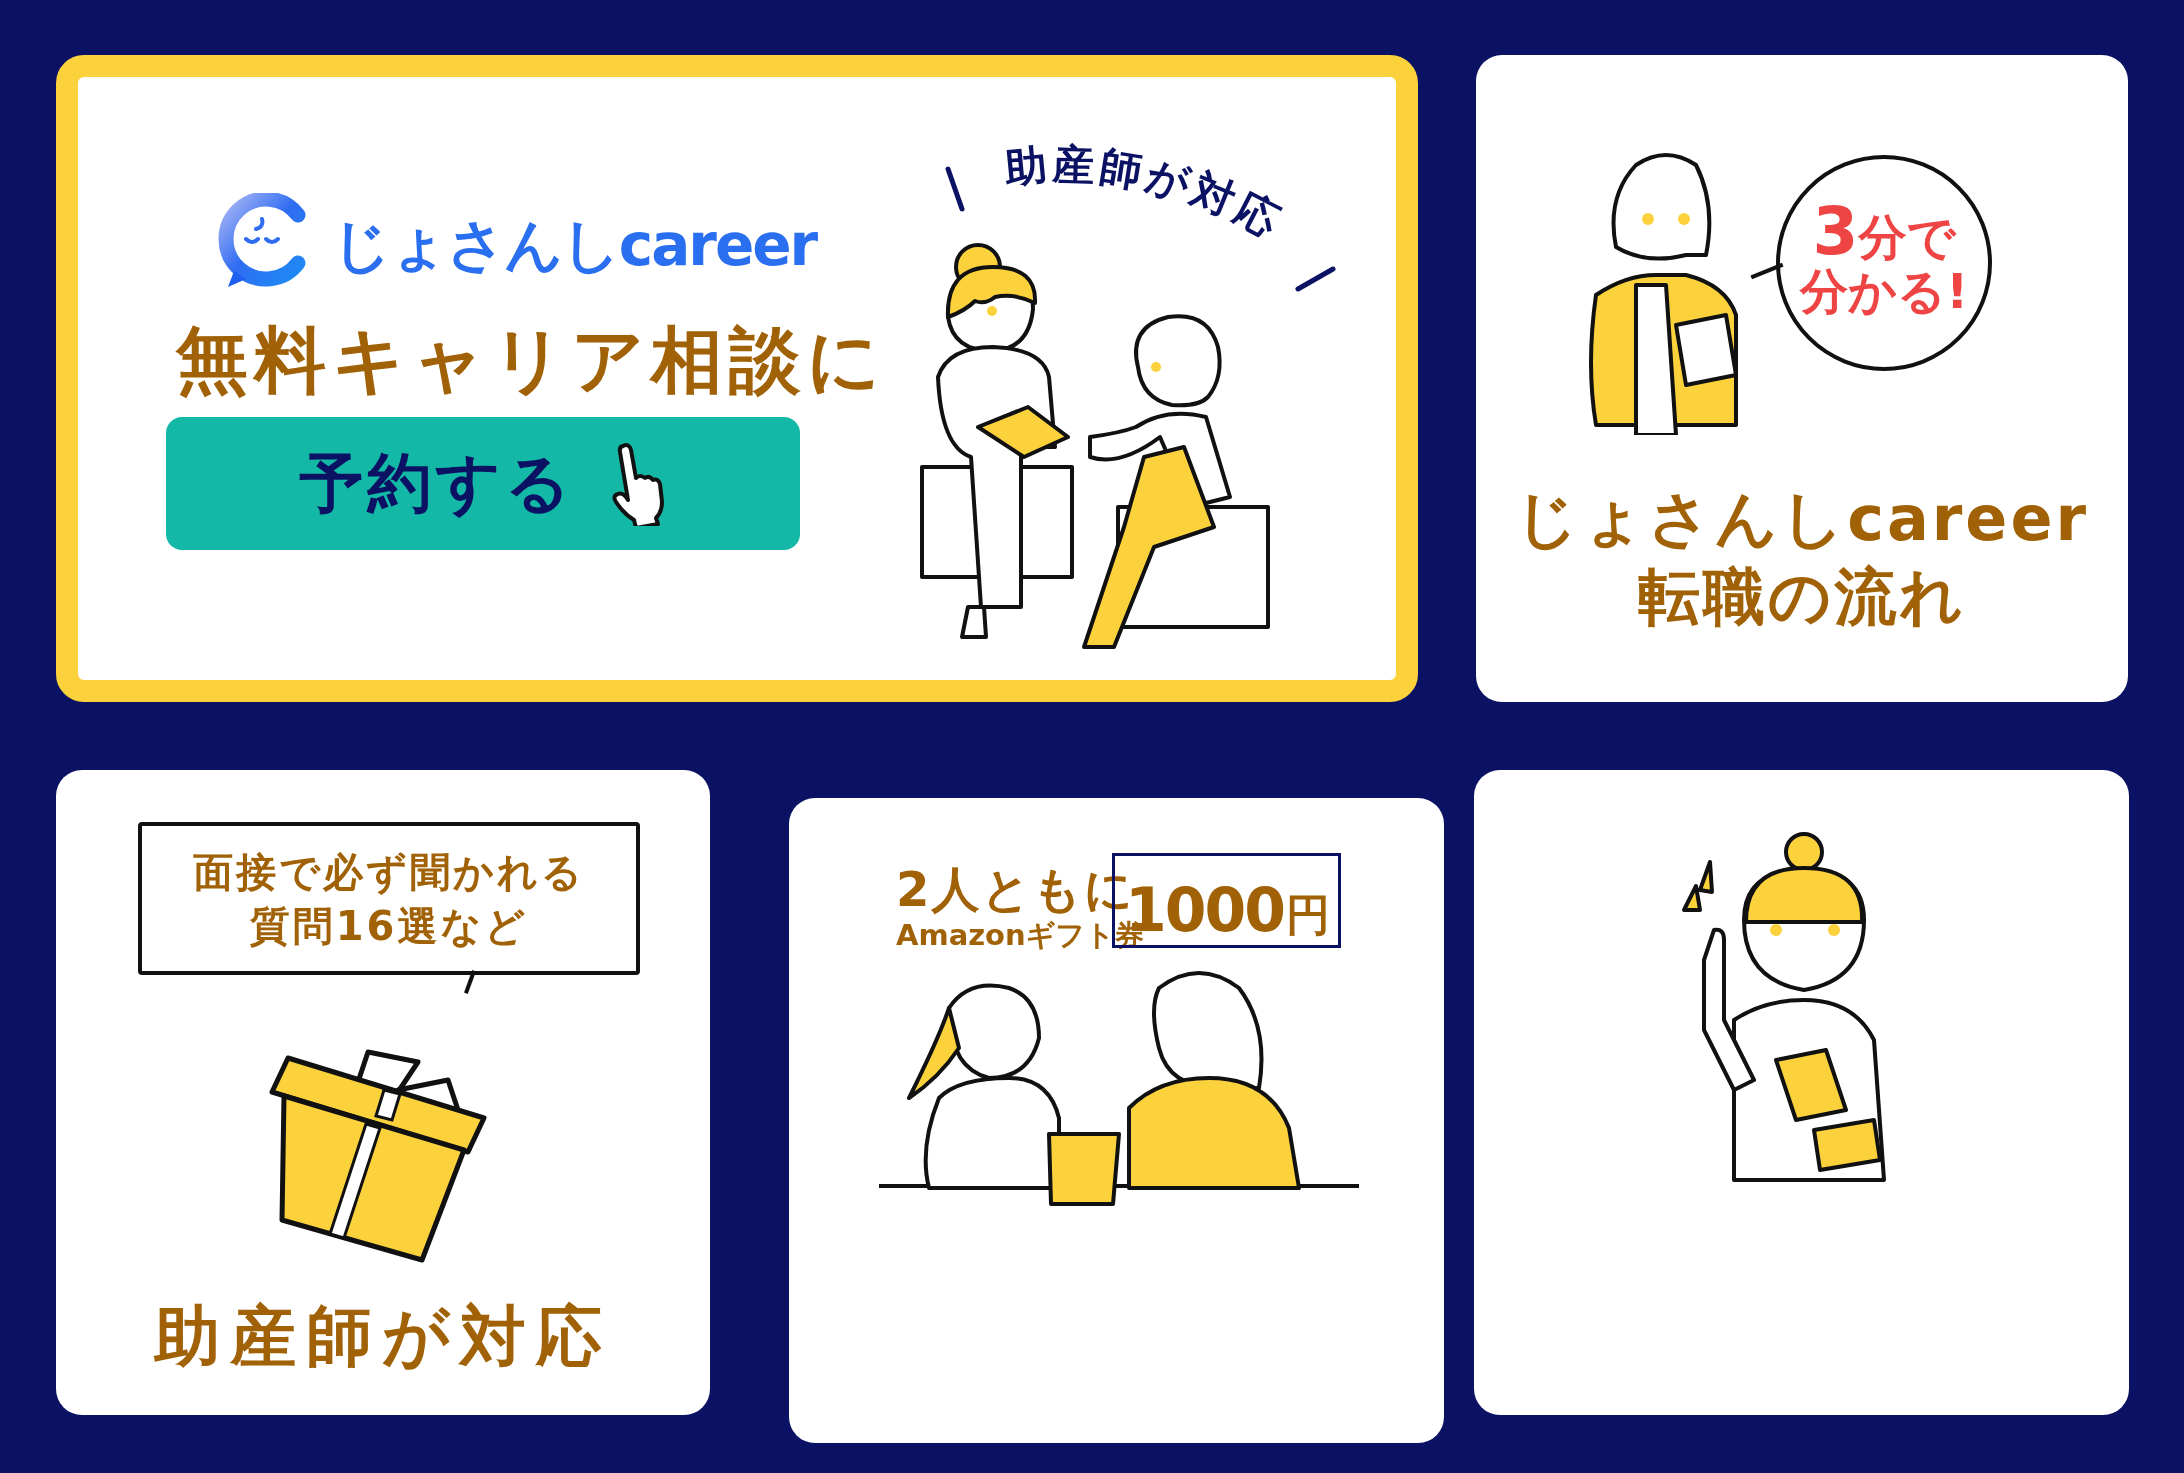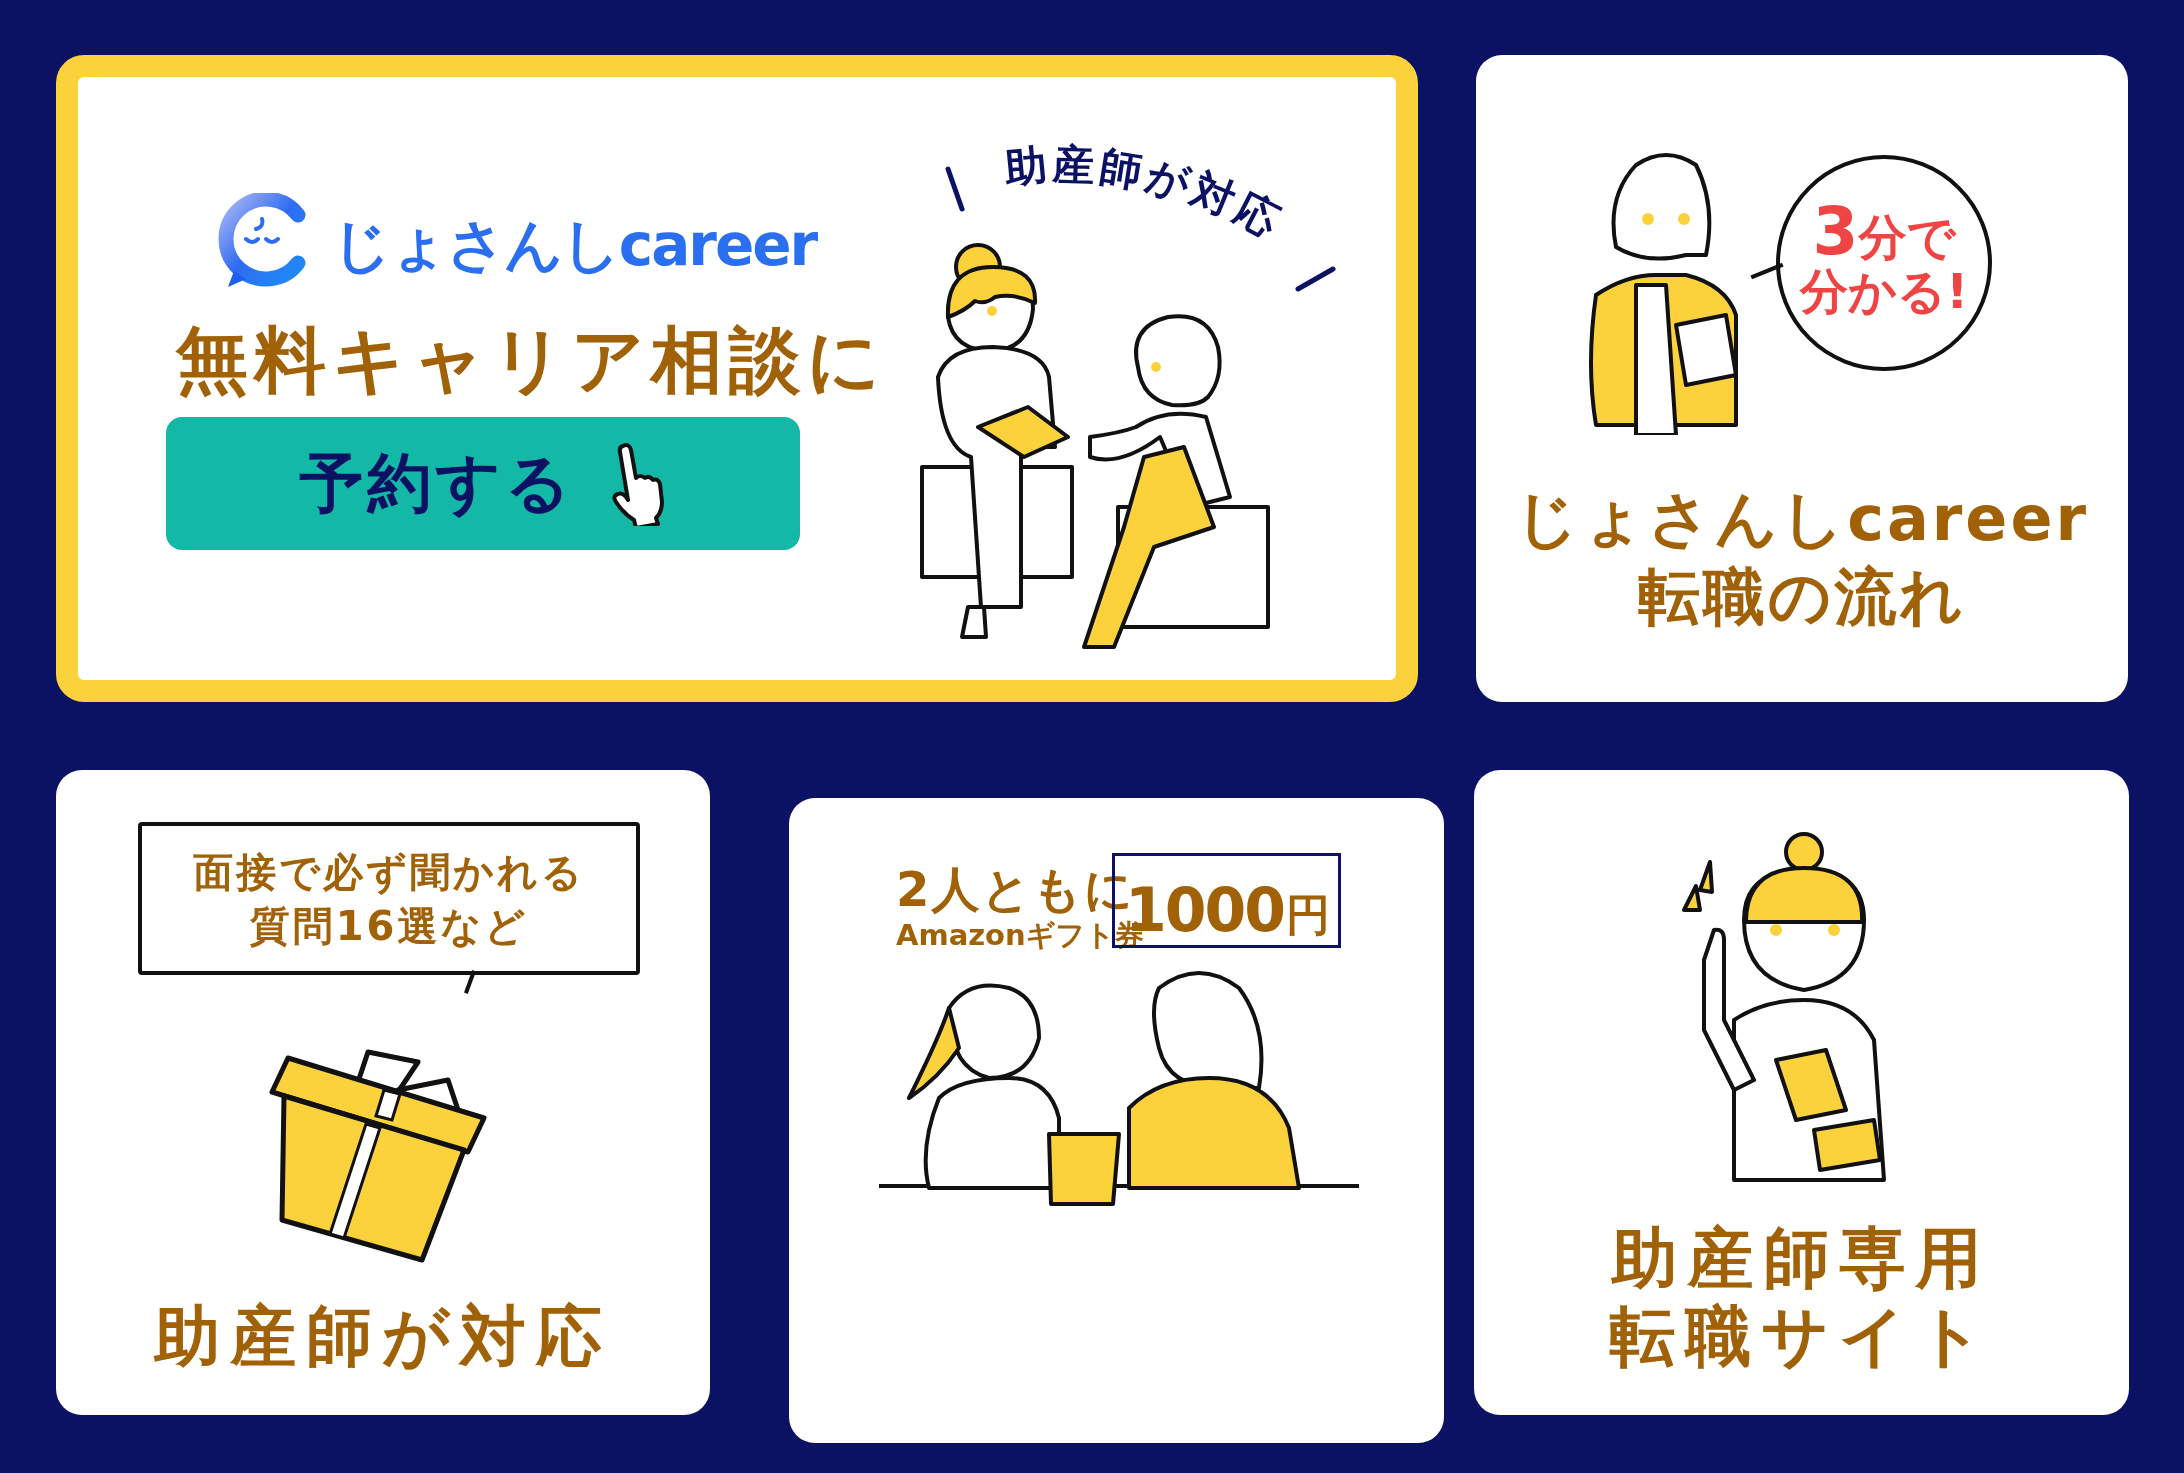--- a/index.html
+++ b/index.html
@@ -185,17 +185,13 @@
       <path d="M82 92 q0 -54 58 -54 q60 0 58 54 l-116 0z" fill="#fcd23c"></path>
       <path d="M70 190 q30 -20 70 -20 q50 0 70 40 l10 140 l-150 0 z"></path>
       <path d="M40 130 l10 -30 q10 -2 10 10 l0 80 l30 60 l-20 10 l-30 -60 z"></path>
       <path d="M112 230 l50 -10 l20 60 l-50 10 z" fill="#fcd23c"></path>
       <path d="M150 300 l60 -10 l6 40 l-60 10 z" fill="#fcd23c"></path>
       <path d="M20 80 l12 -24 l4 24 z M36 60 l10 -28 l2 30 z" fill="#fcd23c"></path>
     </g>
     <circle cx="112" cy="100" r="6" fill="#fcd23c"></circle>
     <circle cx="170" cy="100" r="6" fill="#fcd23c"></circle>
   </svg>
-  <div class="abs c5-title navy">
-    <div>助産師専用</div>
-    <div>転職サイト</div>
-  </div>
 </div>
 
 </body></html>

